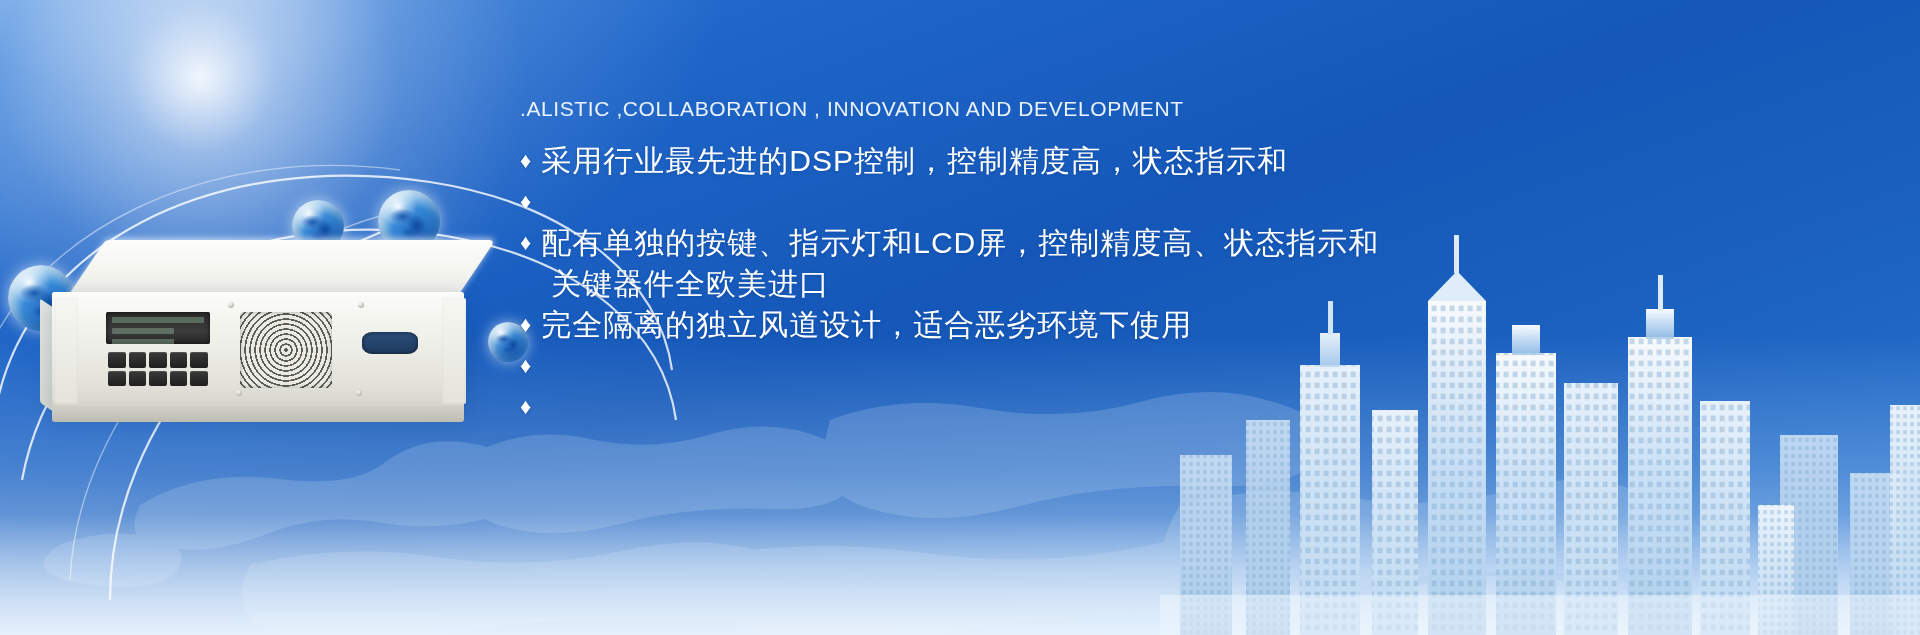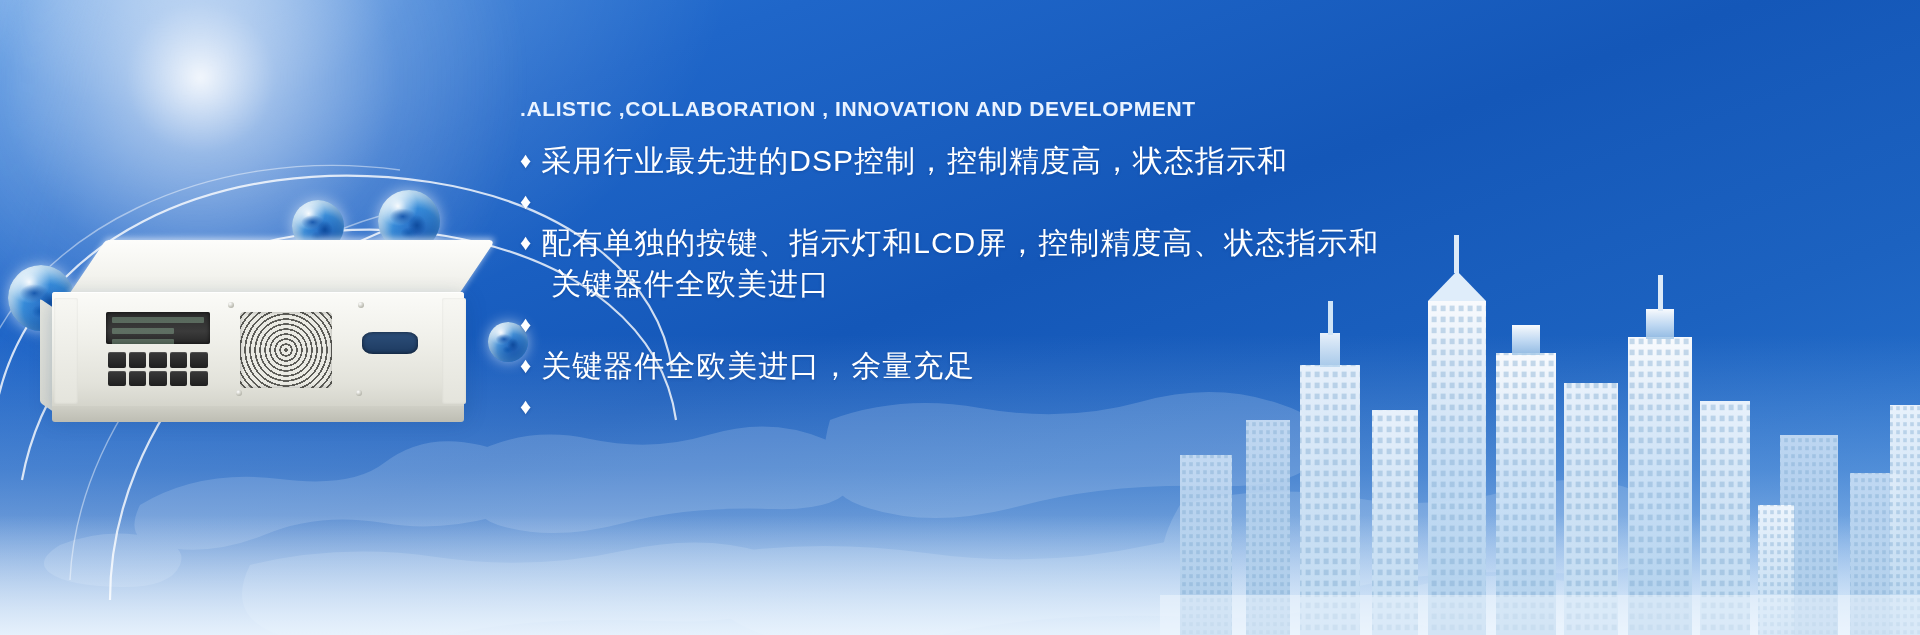--- a/index.html
+++ b/index.html
@@ -78,21 +78,21 @@
 
   .headline {
     position:absolute; left:518px; top:28px;
     font-size:62px; line-height:1.05; font-weight:700; color:#ffffff;
     letter-spacing:3px; white-space:nowrap;
     text-shadow:0 2px 6px rgba(5,45,110,.35);
   }
   .subhead {
     position:absolute; left:520px; top:97px;
     font-size:21px; letter-spacing:.6px; color:#eaf3ff; white-space:nowrap;
-    font-weight:700;
+    font-weight:400;
   }
 
   .bullets { position:absolute; left:520px; top:140px; width:940px; }
   .bullet {
     display:flex; align-items:flex-start; gap:9px;
     color:#ffffff; font-size:30px; line-height:41px; letter-spacing:1px;
     white-space:nowrap; text-shadow:0 1px 3px rgba(8,48,112,.30);
   }
   .bullet .dia { flex:0 0 auto; font-size:22px; line-height:41px; color:#ffffff; }
   .bullet .txt { flex:0 0 auto; }
@@ -342,24 +342,24 @@
         </div>
         <div class="bullet">
           <span class="dia">♦</span>
           <span class="txt">配有单独的按键、指示灯和LCD屏，控制精度高、状态指示和</span>
         </div>
         <div class="bullet cont">
           <span class="txt">关键器件全欧美进口</span>
         </div>
         <div class="bullet">
           <span class="dia">♦</span>
-        </div>
-        <div class="bullet">
-          <span class="dia">♦</span>
-          <span class="txt">关键器件全欧美进口，余量充足</span>
+          <span class="txt">完全隔离的独立风道设计，适合恶劣环境下使用</span>
+        </div>
+        <div class="bullet">
+          <span class="dia">♦</span>
         </div>
         <div class="bullet">
           <span class="dia">♦</span>
         </div>
       </div>
   </div>
 
 </div>
 
 </body></html>

